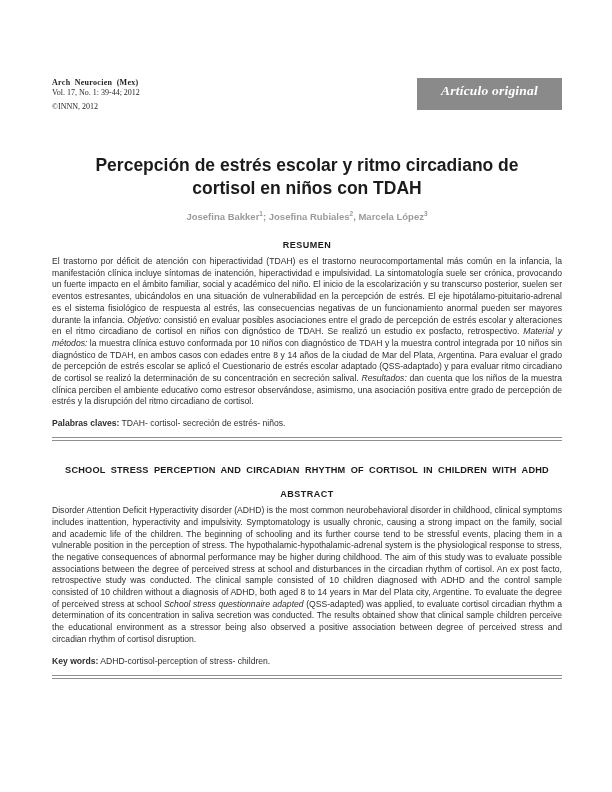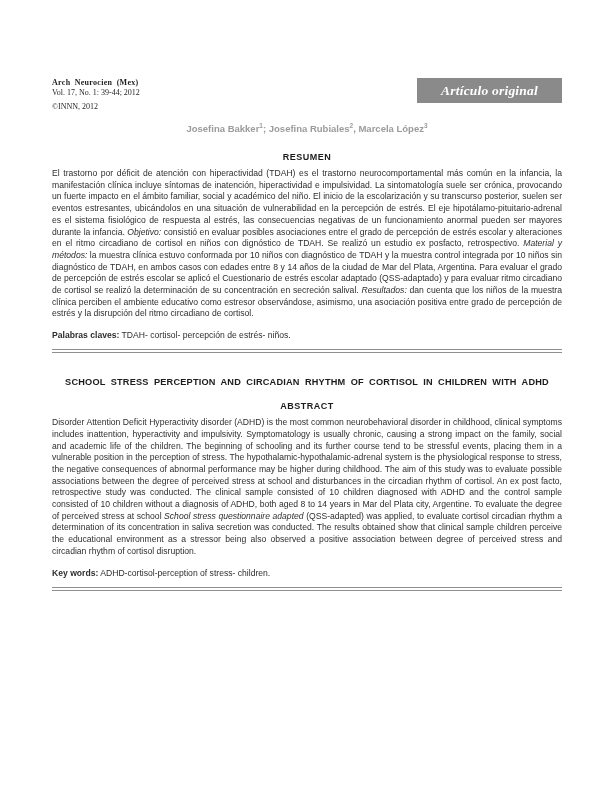--- a/index.html
+++ b/index.html
@@ -40,21 +40,21 @@
   .copyright-line {
     margin-top: 4px;
   }
   .badge {
     background: #8a8a8a;
     color: #ffffff;
     font-weight: bold;
     font-style: italic;
     font-size: 13.5px;
     width: 145px;
-    height: 25px;
+    height: 32px;
     line-height: 25px;
     text-align: center;
     letter-spacing: 0.2px;
   }
 
   
   .title {
     margin-top: 42px;
     text-align: center;
     font-size: 17.5px;
@@ -149,28 +149,32 @@
 
   <div class="header-row">
     <div class="header-left">
       <div class="journal-name">Arch Neurocien (Mex)</div>
       <div class="volume-line">Vol. 17, No. 1: 39-44; 2012</div>
       <div class="copyright-line">©INNN, 2012</div>
     </div>
     <div class="badge">Artículo original</div>
   </div>
 
+  <div class="title">
+    <div>Percepción de estrés escolar y ritmo circadiano de</div>
+    <div>cortisol en niños con TDAH</div>
+  </div>
 
   <div class="authors"><span>Josefina Bakker</span><sup>1</sup><span>; </span><span>Josefina Rubiales</span><sup>2</sup><span>, </span><span>Marcela López</span><sup>3</sup></div>
 
   <div class="section-heading">RESUMEN</div>
 
   <div class="body-text"><span>El trastorno por déficit de atención con hiperactividad (TDAH) es el trastorno neurocomportamental más común en la infancia, la manifestación clínica incluye síntomas de inatención, hiperactividad e impulsividad. La sintomatología suele ser crónica, provocando un fuerte impacto en el ámbito familiar, social y académico del niño. El inicio de la escolarización y su transcurso posterior, suelen ser eventos estresantes, ubicándolos en una situación de vulnerabilidad en la percepción de estrés. El eje hipotálamo-pituitario-adrenal es el sistema fisiológico de respuesta al estrés, las consecuencias negativas de un funcionamiento anormal pueden ser mayores durante la infancia. </span><span class="it">Objetivo:</span><span> consistió en evaluar posibles asociaciones entre el grado de percepción de estrés escolar y alteraciones en el ritmo circadiano de cortisol en niños con dignóstico de TDAH. Se realizó un estudio ex posfacto, retrospectivo. </span><span class="it">Material y métodos:</span><span> la muestra clínica estuvo conformada por 10 niños con diagnóstico de TDAH y la muestra control integrada por 10 niños sin diagnóstico de TDAH, en ambos casos con edades entre 8 y 14 años de la ciudad de Mar del Plata, Argentina. Para evaluar el grado de percepción de estrés escolar se aplicó el Cuestionario de estrés escolar adaptado (QSS-adaptado) y para evaluar ritmo circadiano de cortisol se realizó la determinación de su concentración en secreción salival. </span><span class="it">Resultados:</span><span> dan cuenta que los niños de la muestra clínica perciben el ambiente educativo como estresor observándose, asimismo, una asociación positiva entre grado de percepción de estrés y la disrupción del ritmo circadiano de cortisol.</span></div>
 
-  <div class="keywords"><span class="label">Palabras claves:</span><span> TDAH- cortisol- percepción de estrés- niños.</span></div>
+  <div class="keywords"><span class="label">Palabras claves:</span><span> TDAH- cortisol- secreción de estrés- niños.</span></div>
 
   <div class="rule"></div>
 
   <div class="en-title">SCHOOL STRESS PERCEPTION AND CIRCADIAN RHYTHM OF CORTISOL IN CHILDREN WITH ADHD</div>
 
   <div class="abstract-heading">ABSTRACT</div>
 
   <div class="body-text abstract-en-text"><span>Disorder Attention Deficit Hyperactivity disorder (ADHD) is the most common neurobehavioral disorder in childhood, clinical symptoms includes inattention, hyperactivity and impulsivity. Symptomatology is usually chronic, causing a strong impact on the family, social and academic life of the children. The beginning of schooling and its further course tend to be stressful events, placing them in a vulnerable position in the perception of stress. The hypothalamic-hypothalamic-adrenal system is the physiological response to stress, the negative consequences of abnormal performance may be higher during childhood. The aim of this study was to evaluate possible associations between the degree of perceived stress at school and disturbances in the circadian rhythm of cortisol. An ex post facto, retrospective study was conducted. The clinical sample consisted of 10 children diagnosed with ADHD and the control sample consisted of 10 children without a diagnosis of ADHD, both aged 8 to 14 years in Mar del Plata city, Argentine. To evaluate the degree of perceived stress at school </span><span class="it">School stress questionnaire adapted</span><span> (QSS-adapted) was applied, to evaluate cortisol circadian rhythm a determination of its concentration in saliva secretion was conducted. The results obtained show that clinical sample children perceive the educational environment as a stressor being also observed a positive association between degree of perceived stress and circadian rhythm of cortisol disruption.</span></div>
 
   <div class="keywords"><span class="label">Key words:</span><span> ADHD-cortisol-perception of stress- children.</span></div>

